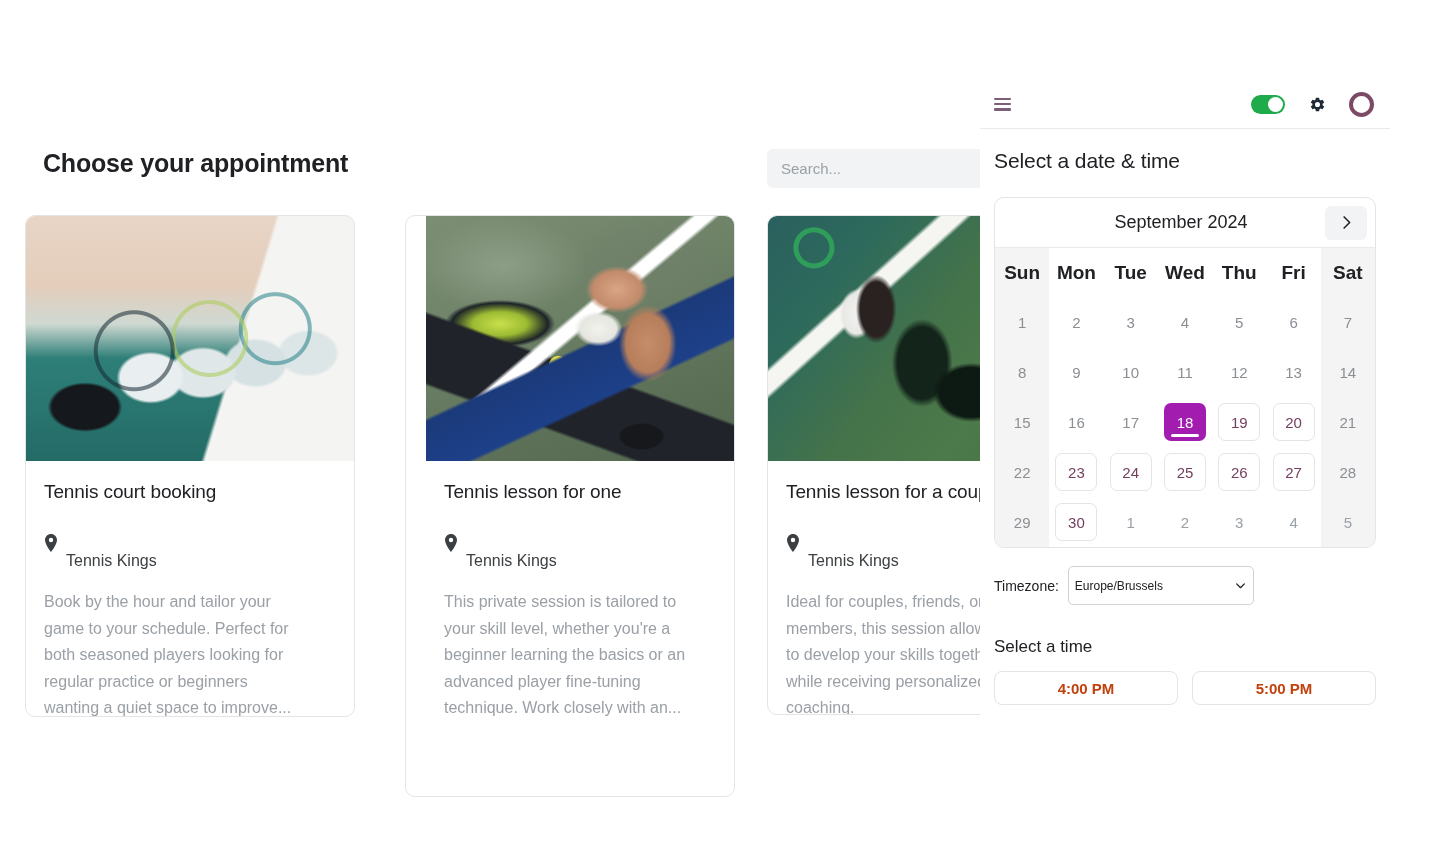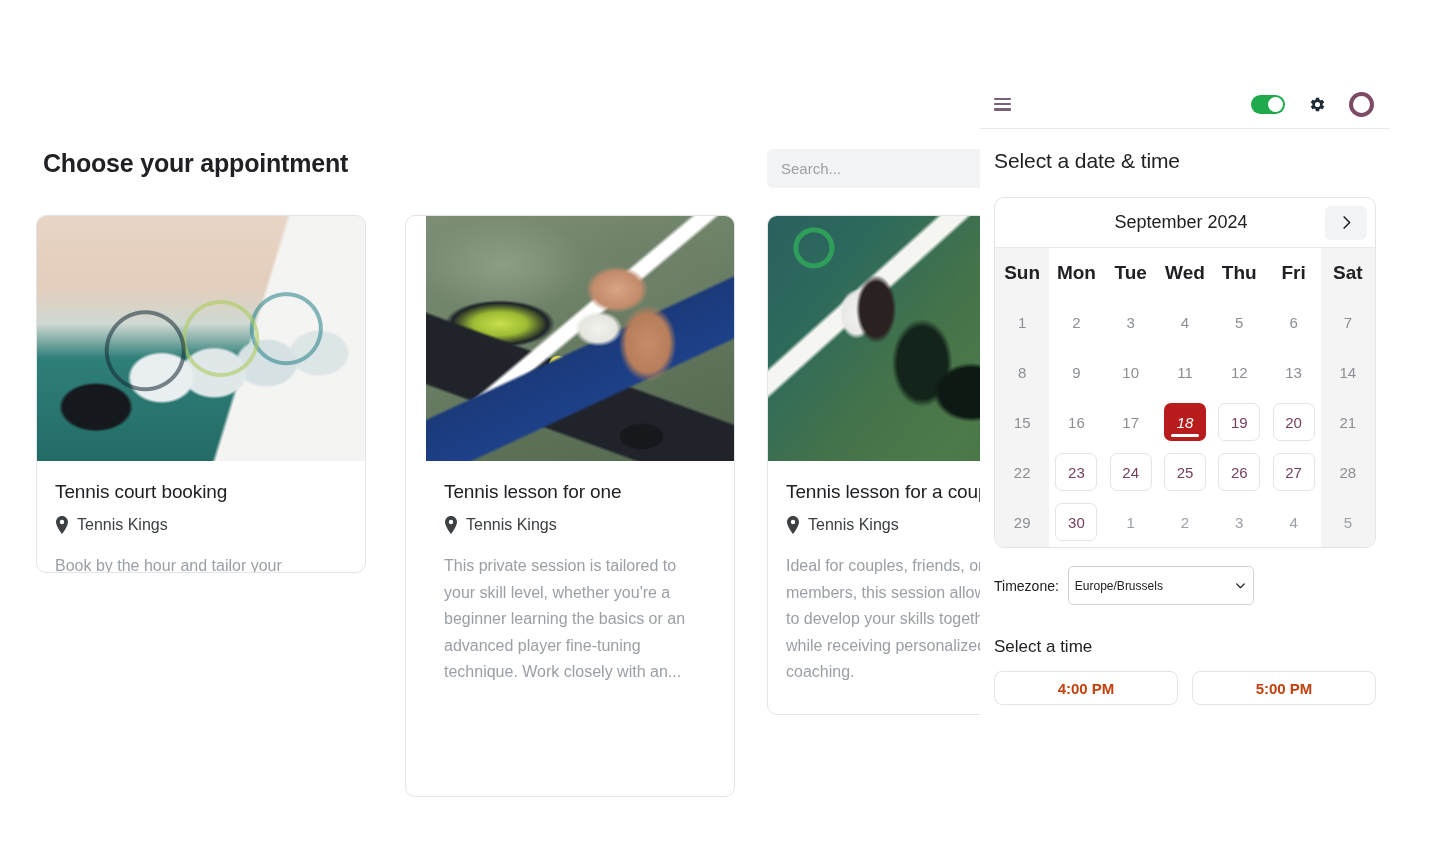--- a/index.html
+++ b/index.html
@@ -28,21 +28,21 @@
 
   .cards { position: absolute; left: 0; top: 0; width: 1440px; height: 841px; }
   .card {
     position: absolute; top: 215px;
     width: 330px;
     background: #ffffff;
     border: 1px solid #e3e4e6;
     border-radius: 10px;
     overflow: hidden;
   }
-  .card-1 { left: 36px; height: 358px; }
+  .card-1 { left: 25px; height: 502px; }
   .card-2 { left: 405px; height: 582px; padding-left: 20px; }
   .card-3 { left: 767px; height: 500px; }
 
   .card-photo { width: 100%; height: 245px; position: relative; overflow: hidden; }
 
   
   .ph1 { background:
       radial-gradient(ellipse 60px 40px at 18% 78%, #15181c 0%, #15181c 55%, rgba(0,0,0,0) 62%),
       radial-gradient(ellipse 55px 42px at 38% 66%, #e9eef0 0%, #e9eef0 55%, rgba(0,0,0,0) 62%),
       radial-gradient(ellipse 55px 42px at 54% 64%, #dfe7e9 0%, #dfe7e9 55%, rgba(0,0,0,0) 62%),
@@ -92,21 +92,21 @@
       linear-gradient(128deg, #2a5f5e 0%, #2d6a5c 22%, #45734a 48%, #4d7a4a 70%, #436e42 100%);
   }
 
   .card-body { padding: 20px 18px 0 18px; }
   .card-title {
     font-size: 19px; font-weight: 500; color: #202124;
     white-space: nowrap; letter-spacing: -0.1px;
   }
   .card-loc { display:flex; align-items:center; gap:8px; margin-top: 13px; }
   .pin-icon { width: 14px; height: 18px; flex: none; display:block; }
-  .card-loc-text { font-size: 16px; color: #3c4043; }
+  .card-loc-text { font-size: 16px; color: #3c4043; margin-top: 36px; }
   .card-desc {
     margin-top: 19px; font-size: 16px; line-height: 26.5px;
     color: #9aa0a6; white-space: pre-line;
   }
 
   
   .panel {
     position: absolute; left: 980px; top: 80px;
     width: 410px; height: 761px;
     background: #ffffff;
@@ -170,21 +170,21 @@
   .day-inner {
     width: 42px; height: 38px; border-radius: 7px;
     display:flex; align-items:center; justify-content:center;
     position: relative;
   }
   .day-avail {
     border: 1px solid #e3e4e6; background:#fff;
     color: #74405f; cursor: pointer;
   }
   .day-selected {
-    background: #b91c1c; color: #ffffff; cursor: pointer; border: none; font-style: italic;
+    background: #a21caf; color: #ffffff; cursor: pointer; border: none;
   }
   .day-selected::after {
     content:''; position:absolute; left:7px; right:7px; bottom:4px;
     height: 3px; background:#fff; border-radius: 2px;
   }
   .day-muted { color: #8b8f94; }
   .day-out { color: #9aa0a6; }
 
   .tz-row { display:flex; align-items:center; gap:9px; margin-top: 18px; }
   .tz-label { font-size: 14px; color: #202124; }

